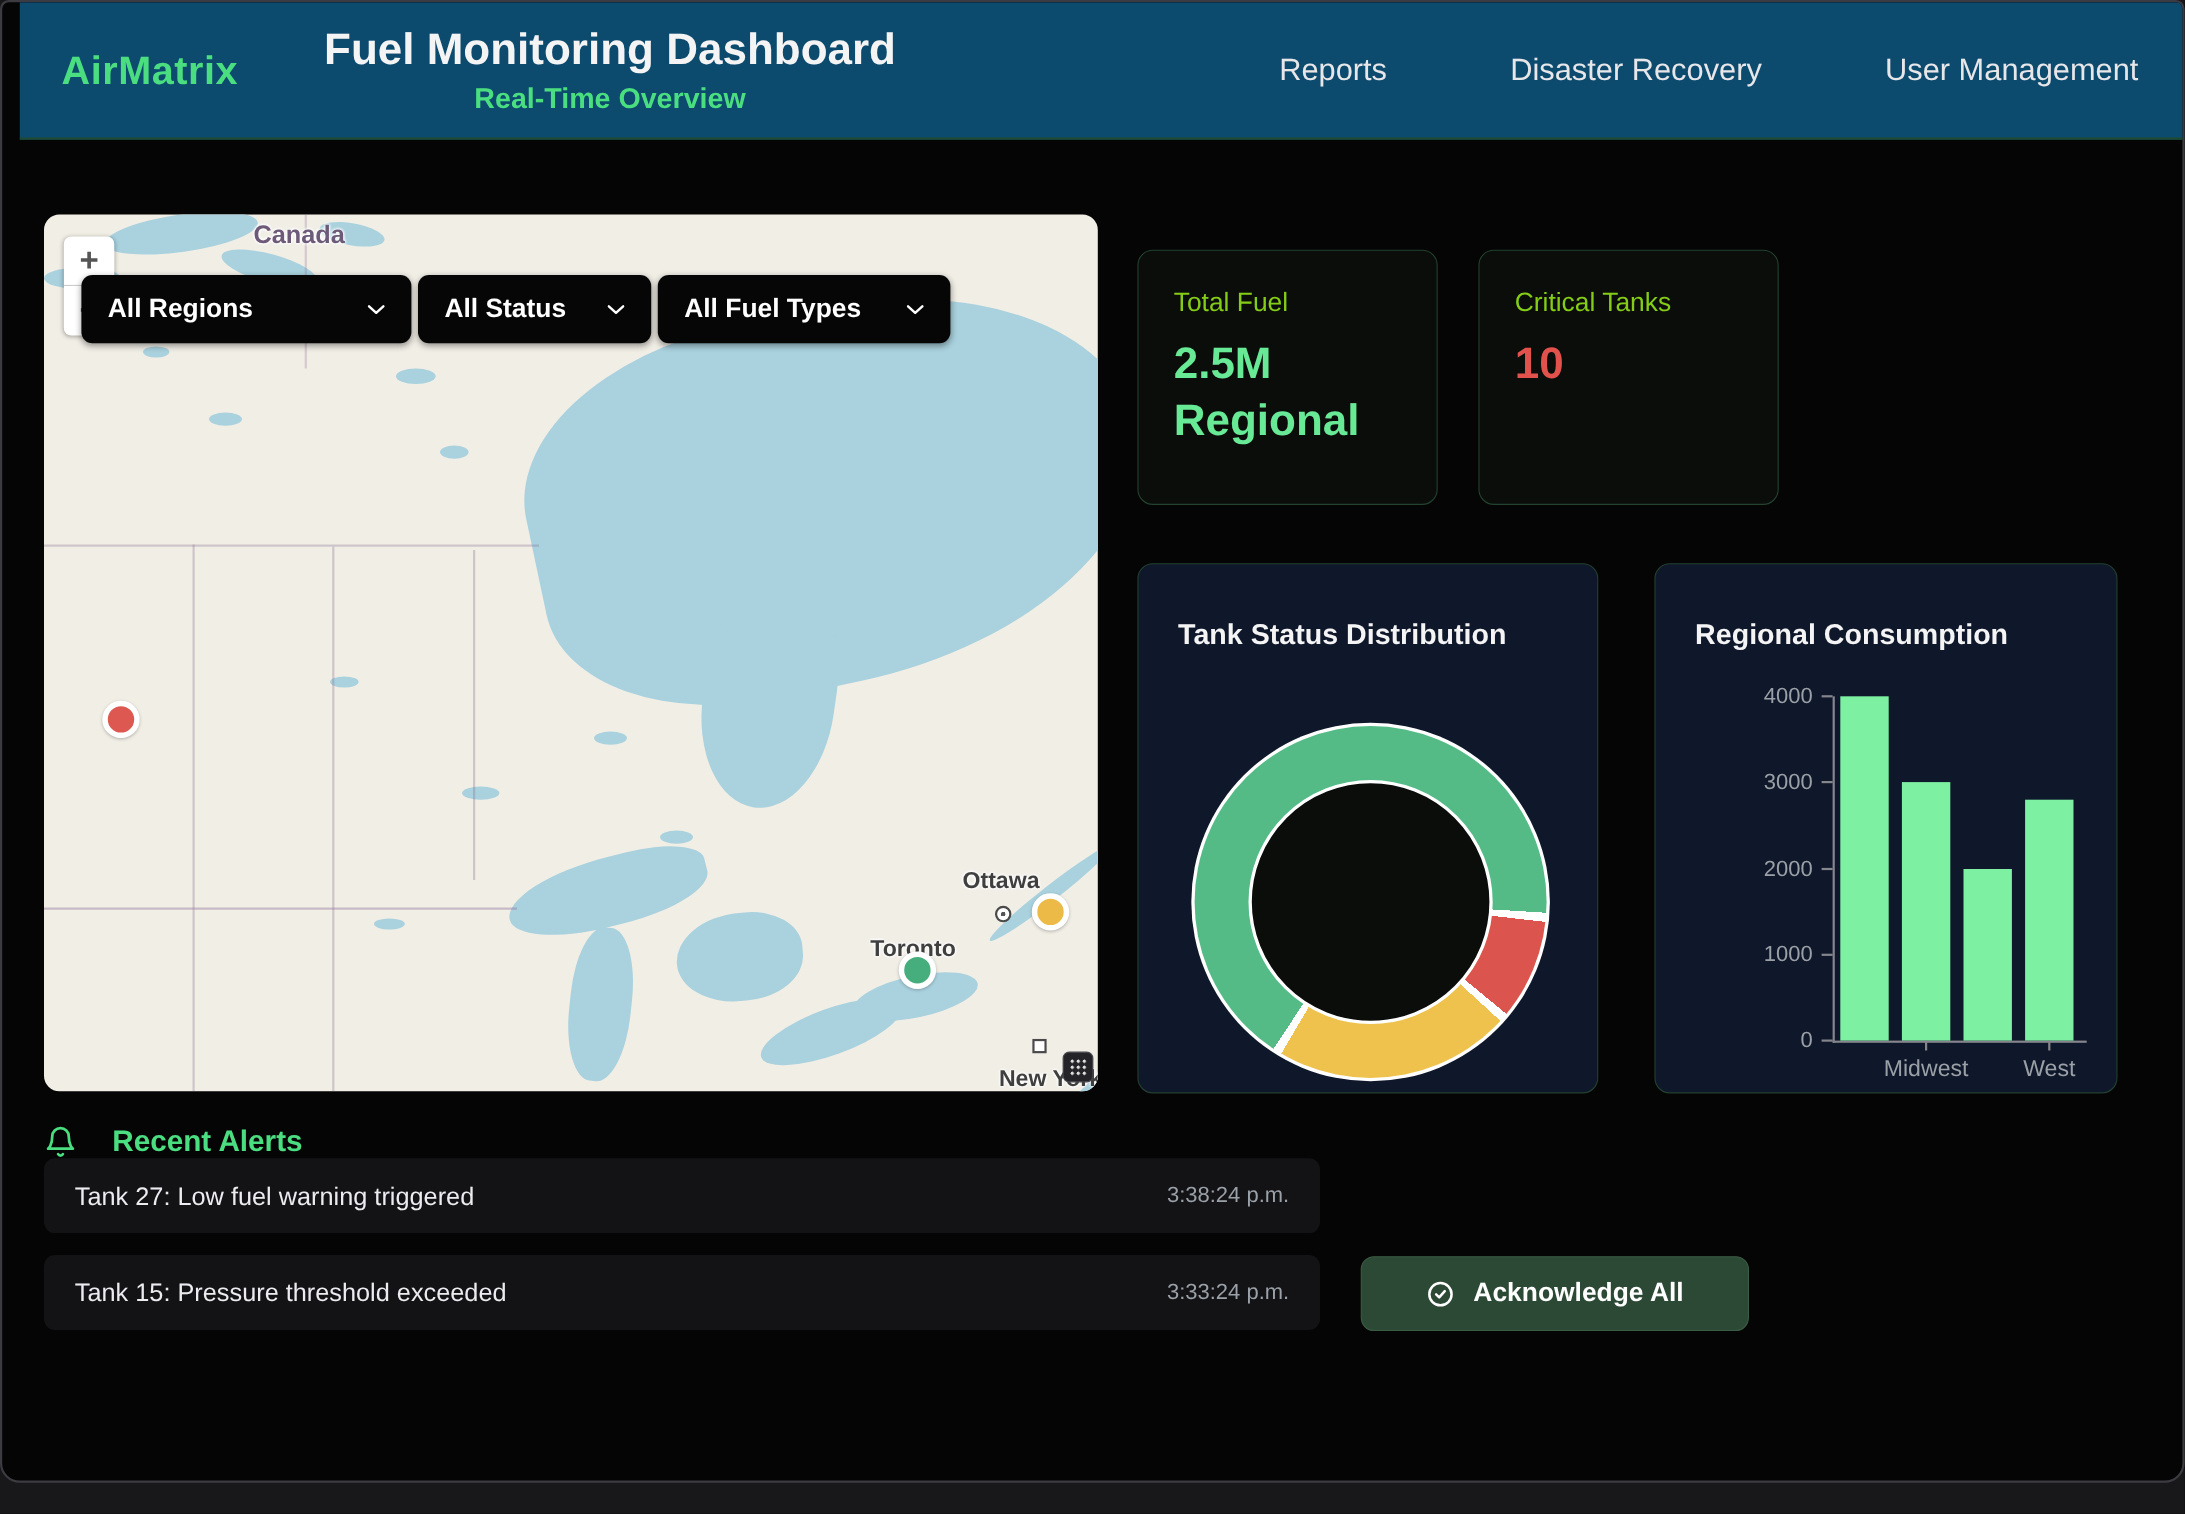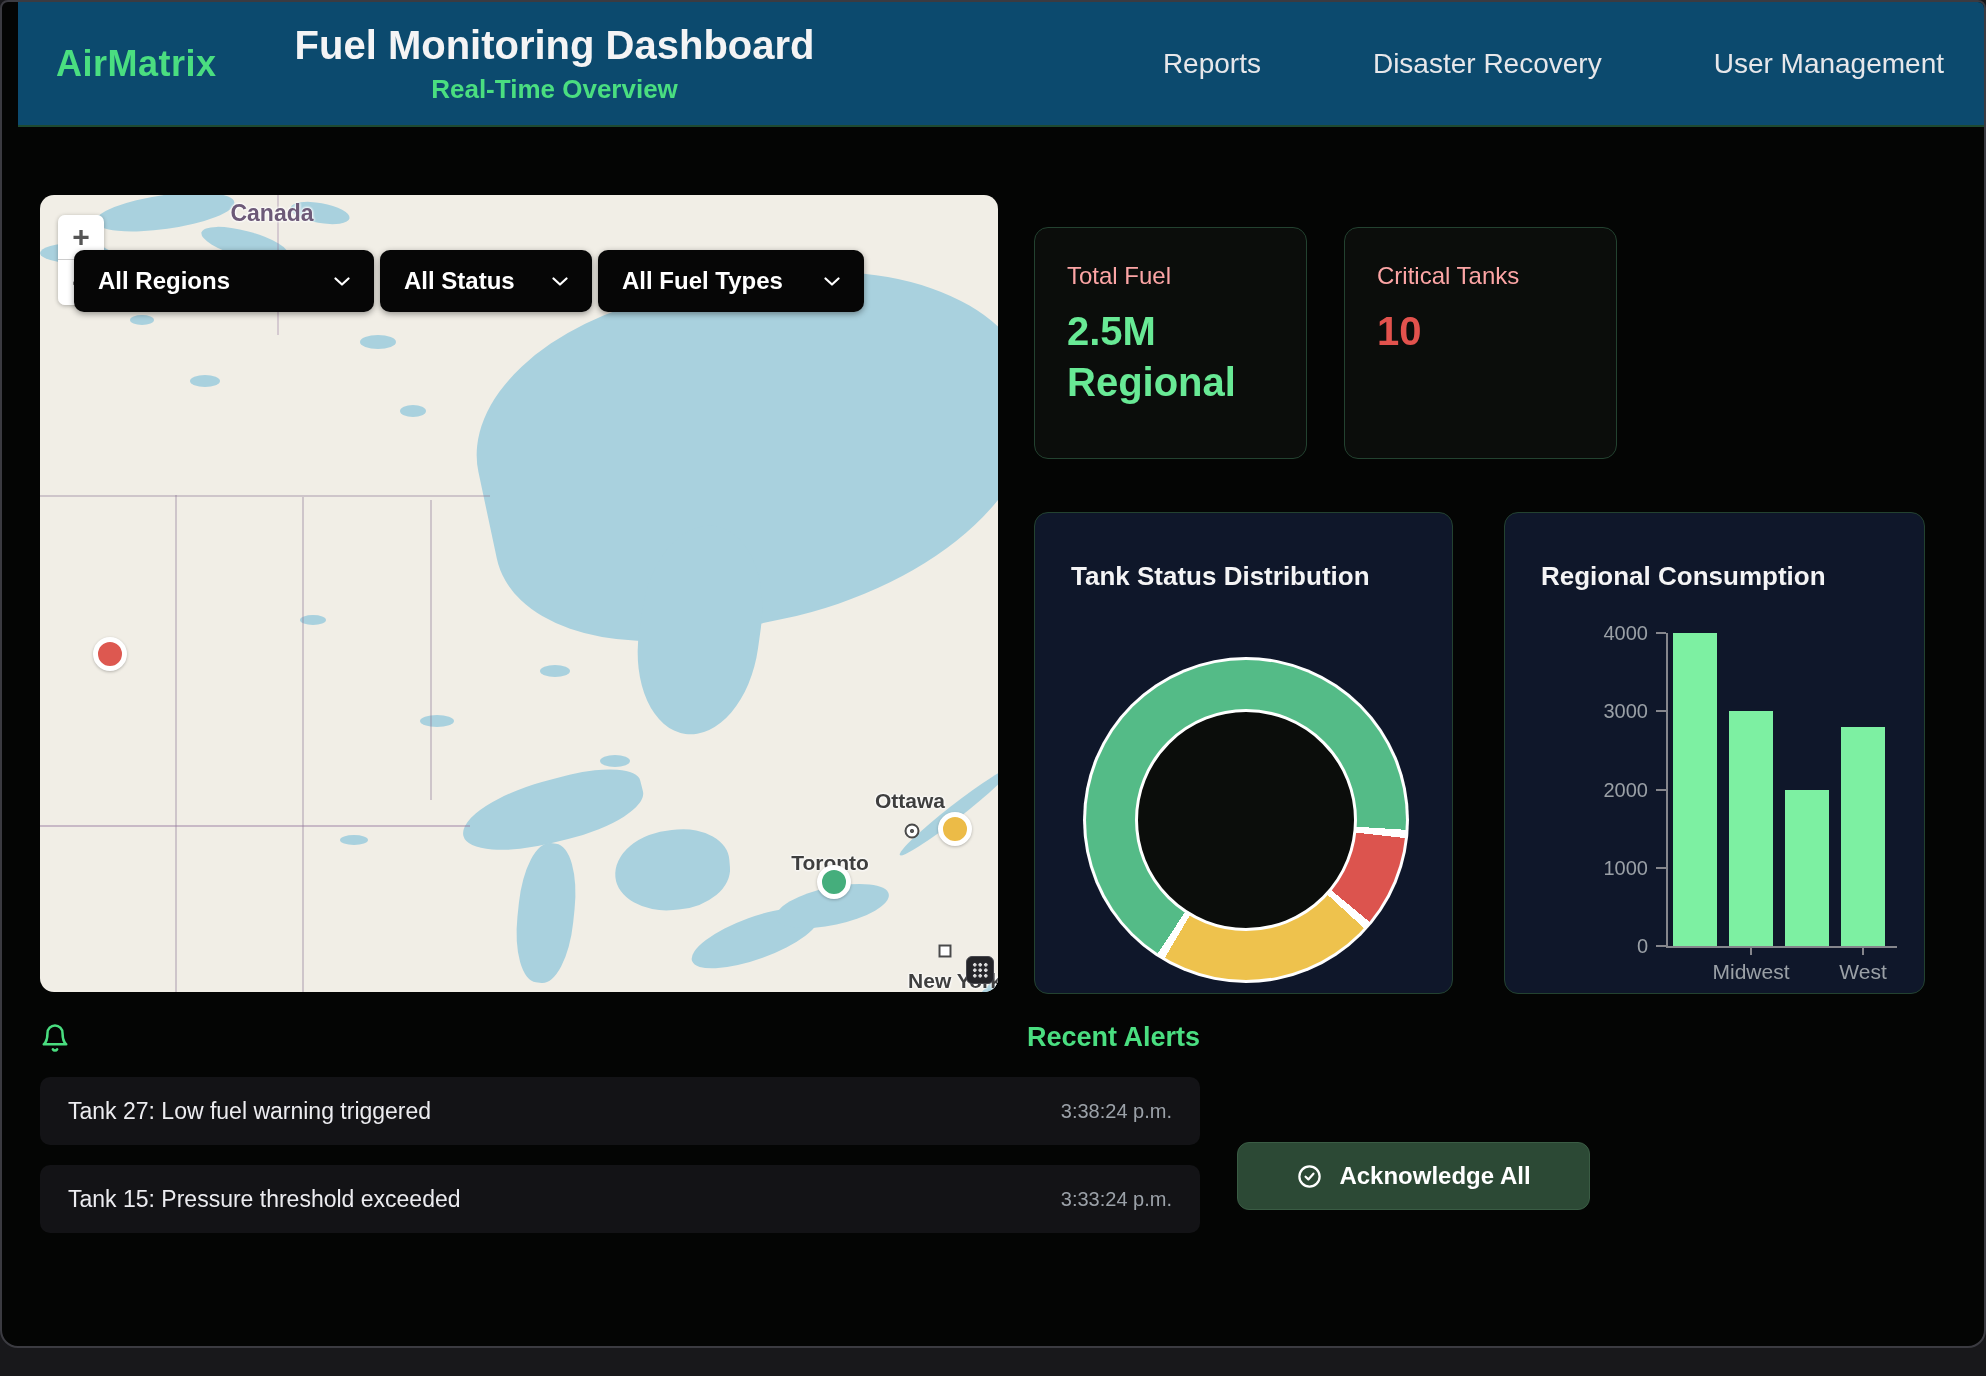--- a/index.html
+++ b/index.html
@@ -43,21 +43,21 @@
   .filter-btn svg{margin-left:26px;flex:none;}
   .drag-handle{position:absolute;right:4px;bottom:8px;width:26px;height:26px;background:#242428;
     border:1px solid #47474d;border-radius:6px;display:flex;align-items:center;justify-content:center;cursor:grab;}
   .drag-dots{width:16px;height:16px;
     background-image:radial-gradient(circle,#ddd 1.5px,transparent 1.7px);background-size:5.5px 5.5px;}
   
   #stats-grid{position:absolute;left:1032px;top:225px;width:893px;display:grid;
     grid-template-columns:repeat(3,1fr);gap:37px;}
   .stat-card{height:232px;background:#0b0d0b;border:1px solid #234230;border-radius:14px;
     box-sizing:border-box;padding:34px 32px;}
-  .stat-label{font-size:24px;color:#fca5a5;margin-bottom:16px;}
+  .stat-label{font-size:24px;color:#84cc16;margin-bottom:16px;}
   .stat-value{font-size:40px;font-weight:bold;line-height:1.28;}
   
   .chart-card{position:absolute;background:#0f172a;border:1px solid #234230;border-radius:14px;
     box-sizing:border-box;}
   #donut-card{left:1032px;top:510px;width:419px;height:482px;}
   #bar-card{left:1502px;top:510px;width:421px;height:482px;}
   .chart-title{position:absolute;left:36px;top:48px;font-size:26px;font-weight:bold;color:#f4f4f5;}
   .donut-wrap{position:absolute;left:48px;top:144px;width:326px;height:326px;border-radius:50%;
     background:#fff;}
   .donut{position:absolute;inset:3px;border-radius:50%;}
@@ -66,21 +66,21 @@
   #bar-plot{position:absolute;left:161px;top:120px;width:229px;height:313px;
     border-left:2px solid #85868c;border-bottom:2px solid #85868c;}
   .bar{position:absolute;bottom:0;background:#7df0a2;}
   .ytick-label{position:absolute;left:-110px;width:90px;text-align:right;font-size:20px;color:#9aa0a6;}
   .ytick-dash{position:absolute;left:-12px;width:10px;height:2px;background:#85868c;}
   .xtick-dash{position:absolute;top:100%;width:2px;height:9px;background:#85868c;}
   .xtick-label{position:absolute;top:calc(100% + 14px);width:140px;text-align:center;
     font-size:21px;color:#9aa0a6;}
   
   #alerts{position:absolute;left:38px;top:1020px;width:1160px;}
-  .alerts-head{display:flex;align-items:center;gap:32px;margin-bottom:24px;justify-content:space-between;}
+  .alerts-head{display:flex;align-items:center;gap:32px;}
   .alerts-title{font-size:27px;font-weight:bold;color:#4ade80;}
   .alert-row{height:68px;background:#131316;border-radius:10px;margin-bottom:20px;display:flex;
     align-items:center;justify-content:space-between;padding:0 28px;cursor:pointer;}
   .alert-msg{font-size:23px;color:#ececf0;}
   .alert-time{font-size:20px;color:#9ba1a8;}
   
   .action-btn{position:absolute;top:1140px;height:68px;border:none;border-radius:12px;display:flex;
     align-items:center;justify-content:center;gap:16px;font-family:"Liberation Sans",sans-serif;
     font-size:24px;font-weight:600;cursor:pointer;}
   #ack-btn{left:1235px;width:353px;background:#2c4935;color:#fff;border:1px solid #3a5c44;}

